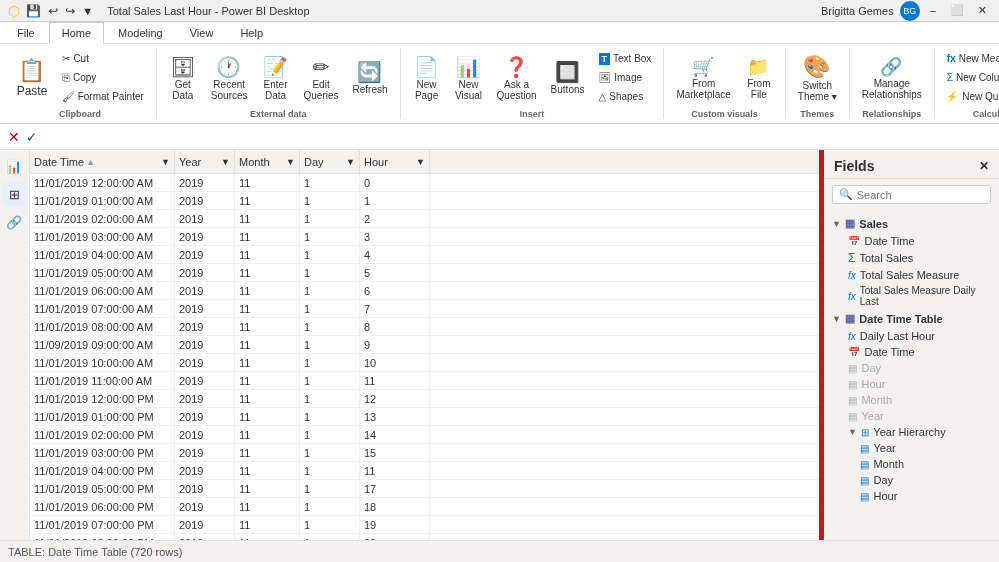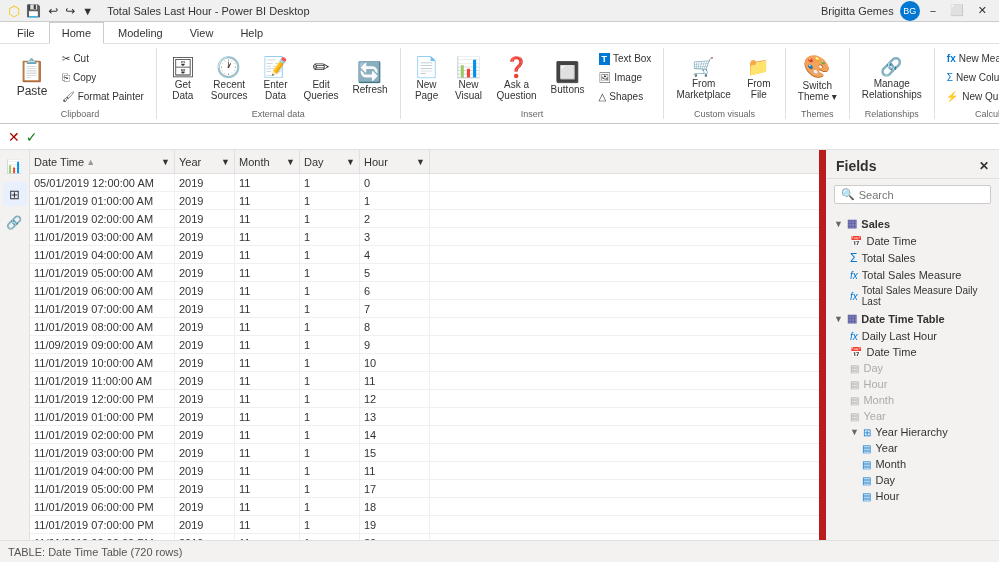--- a/index.html
+++ b/index.html
@@ -66,20 +66,21 @@
       display: flex;
       align-items: center;
       gap: 2px;
       flex: 1;
     }
     .ribbon-group-label {
       font-size: 9px;
       color: #666;
       margin-top: 2px;
       text-align: center;
+      font-weight: bold;
     }
     .ribbon-btn {
       display: flex;
       flex-direction: column;
       align-items: center;
       justify-content: center;
       padding: 3px 5px;
       cursor: pointer;
       border: 1px solid transparent;
       border-radius: 2px;
@@ -205,21 +206,21 @@
       font-size: 11px;
       border-right: 1px solid #f0f0f0;
       white-space: nowrap;
       overflow: hidden;
     }
 
     
     .right-panel {
       width: 180px;
       background: #f3f2f1;
-      border-left: 7px solid #b91c1c;
+      border-left: 5px solid #b91c1c;
       display: flex;
       flex-direction: column;
     }
     .right-panel-header {
       padding: 8px 10px 4px;
       font-size: 14px;
       font-weight: 600;
       color: #323130;
       border-bottom: 1px solid #e0e0e0;
       display: flex;
@@ -503,21 +504,21 @@
         <span style="margin-left:auto;font-size:9px;">▼</span>
       </div>
       <div class="col-header col-hour">
         <span>Hour</span>
         <span style="margin-left:auto;font-size:9px;">▼</span>
       </div>
     </div>
     <div class="table-body" id="table-body">
 
     <div class="table-row">
-          <div class="table-cell" style="width: 145px; min-width: 145px;">05/01/2019 12:00:00 AM</div>
+          <div class="table-cell" style="width: 145px; min-width: 145px;">11/01/2019 12:00:00 AM</div>
           <div class="table-cell" style="width: 60px; min-width: 60px;">2019</div>
           <div class="table-cell" style="width: 65px; min-width: 65px;">11</div>
           <div class="table-cell" style="width: 60px; min-width: 60px;">1</div>
           <div class="table-cell" style="width: 70px; min-width: 70px;">0</div>
         </div>
         <div class="table-row">
           <div class="table-cell" style="width: 145px; min-width: 145px;">11/01/2019 01:00:00 AM</div>
           <div class="table-cell" style="width: 60px; min-width: 60px;">2019</div>
           <div class="table-cell" style="width: 65px; min-width: 65px;">11</div>
           <div class="table-cell" style="width: 60px; min-width: 60px;">1</div>

